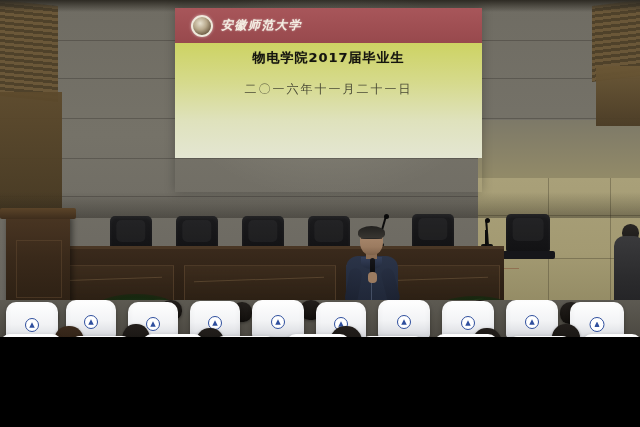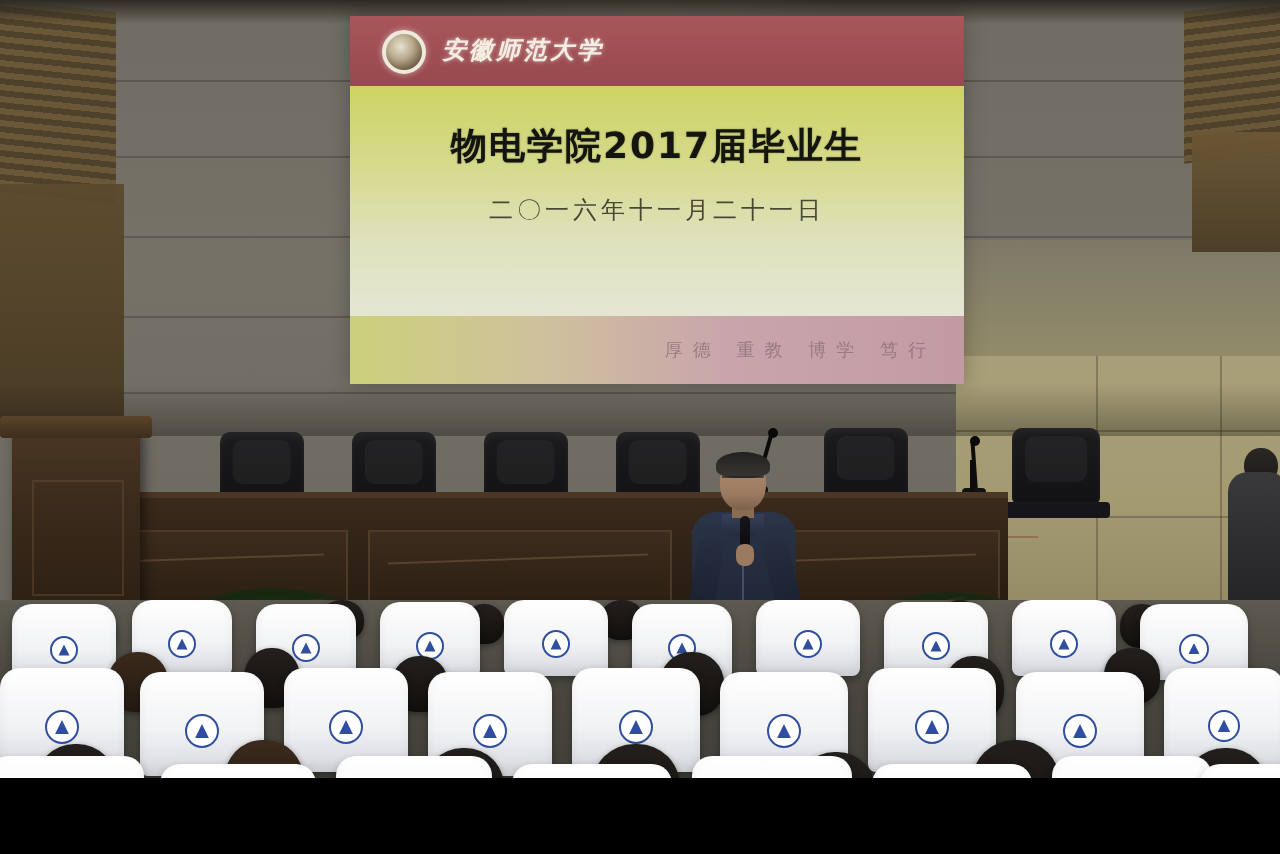--- a/index.html
+++ b/index.html
@@ -1,20 +1,20 @@
 <!DOCTYPE html>
 <html><head>
 <meta charset="utf-8">
 <style>
   html,body{margin:0;padding:0;background:#000;}
   body{font-family:"Liberation Sans",sans-serif;}
 
   #stage{
     position:relative;
-    width:640px;height:389px;
+    width:640px;height:337px;
     overflow:hidden;
     background:#eab308;
     user-select:none;
   }
 
   
   .wall-base{position:absolute;inset:0;background:#6d6a60;}
   .wall-grey{
     position:absolute;left:0;top:0;width:640px;height:300px;
     background:linear-gradient(180deg,#6f6c63 0%,#757268 45%,#6a6760 100%);
@@ -92,25 +92,25 @@
     letter-spacing:1.5px;
     text-shadow:0 0 2px rgba(255,255,255,.55);
     white-space:nowrap;
   }
   .slide-body{
     position:absolute;left:0;top:35px;width:100%;height:115px;
     background:linear-gradient(180deg,#cdd363 0%,#d6da8d 35%,#dfe2bd 68%,#e4e6d2 100%);
     display:flex;flex-direction:column;align-items:center;
   }
   .slide-title{
-    margin-top:18px;
+    margin-top:2px;
     color:#15150f;
     font-family:"DejaVu Sans",sans-serif;
     font-weight:bold;
-    font-size:18px;
+    font-size:13px;
     line-height:26px;
     letter-spacing:1px;
     text-align:center;
     text-shadow:0 0 1px rgba(0,0,0,.35);
   }
   .slide-date{
     margin-top:10px;
     color:#3c3c2c;
     font-family:"DejaVu Sans",sans-serif;
     font-size:12px;
@@ -334,23 +334,20 @@
       <div class="logo-text">安徽师范大学</div>
     </div>
 
     <div class="slide-body">
       <div class="slide-title">
         <div>物电学院2017届毕业生</div>
       </div>
       <div class="slide-date">二〇一六年十一月二十一日</div>
     </div>
 
-    <div class="slide-footer">
-      <div class="motto">厚德  重教  博学  笃行</div>
-    </div>
   </div>
 
   <div class="stage-shadow"></div>
 
   <div class="chair" style="left:110px;top:216px;width:42px;height:36px;">
     <div class="hump"></div>
     <div class="base"></div>
   </div>
   <div class="chair" style="left:176px;top:216px;width:42px;height:36px;">
     <div class="hump"></div>

